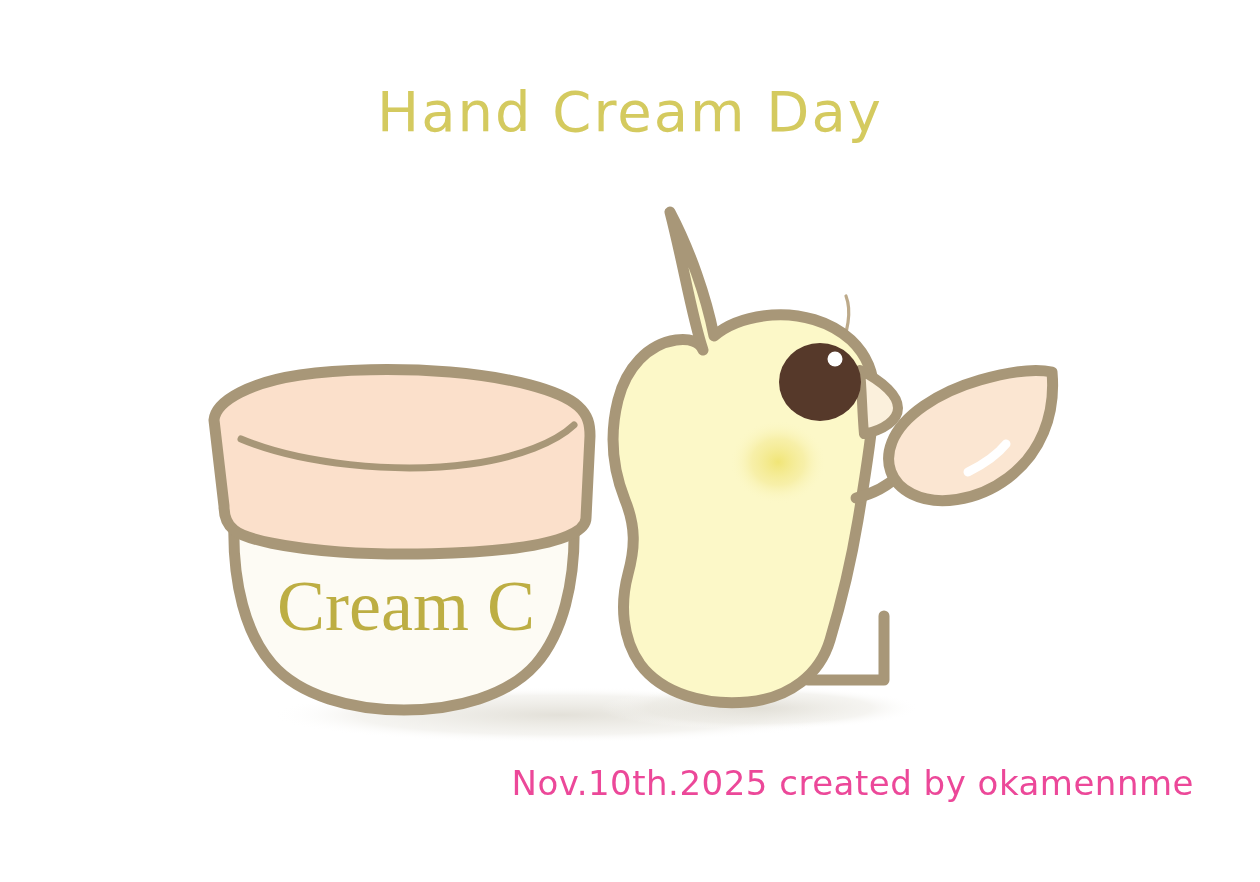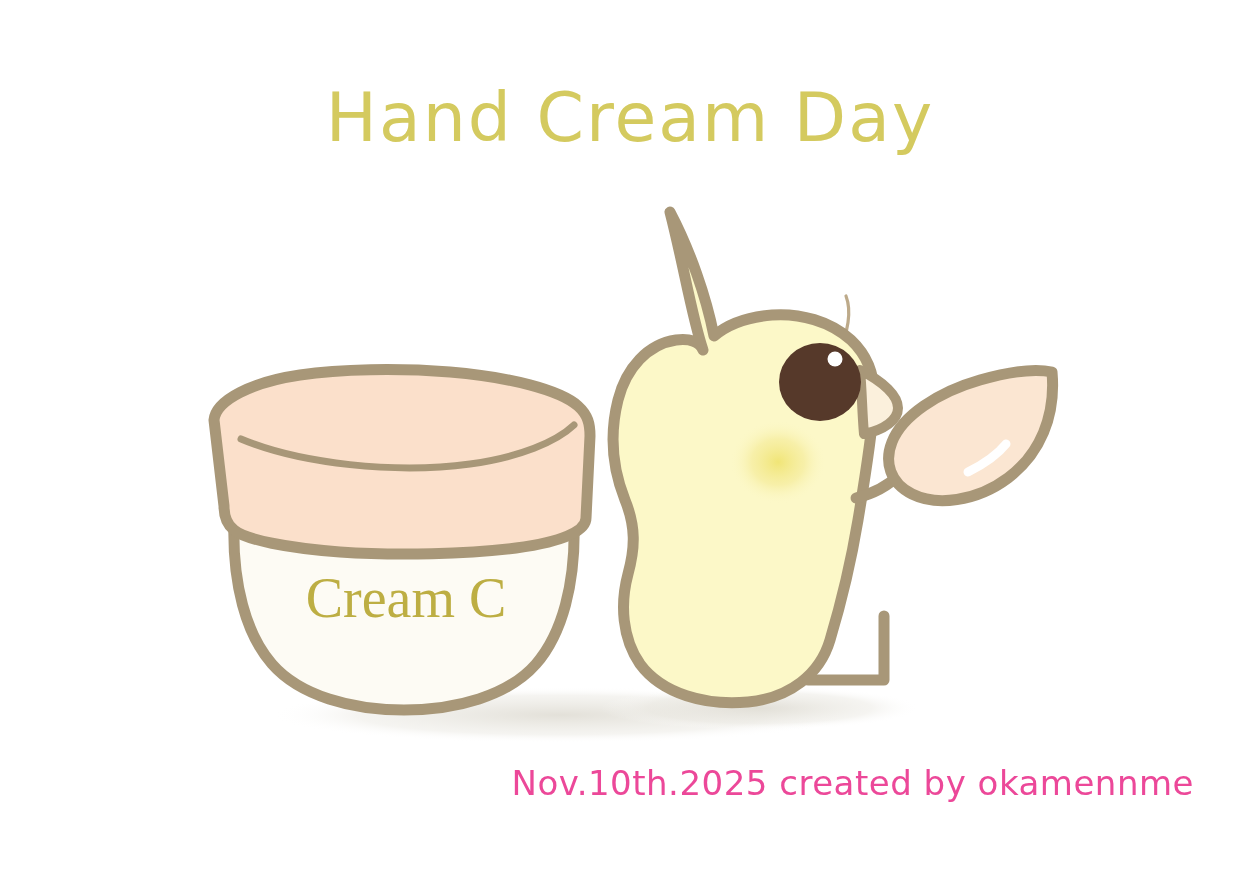--- a/index.html
+++ b/index.html
@@ -25,21 +25,21 @@
     width: 1260px;
     height: 882px;
   }
   .title-text {
     position: absolute;
     left: 0;
     top: 84px;
     width: 1260px;
     text-align: center;
     font-family: "DejaVu Sans", sans-serif;
-    font-size: 68px;
+    font-size: 56px;
     line-height: 1;
     letter-spacing: 2px;
     color: #d4ca5f;
     font-weight: 400;
     white-space: nowrap;
     pointer-events: none;
   }
   .credit-text {
     position: absolute;
     right: 66px;
@@ -52,21 +52,21 @@
     white-space: nowrap;
     pointer-events: none;
   }
   .jar-label-text {
     position: absolute;
     left: 236px;
     top: 570px;
     width: 340px;
     text-align: center;
     font-family: "Liberation Serif", serif;
-    font-size: 56px;
+    font-size: 72px;
     line-height: 1;
     color: #bdae43;
     white-space: nowrap;
     pointer-events: none;
   }
 </style>
 </head>
 <body>
 
 <div id="canvas">

